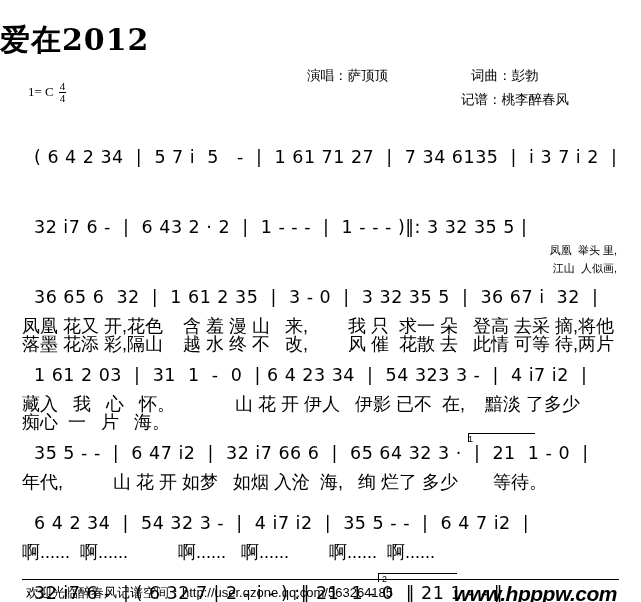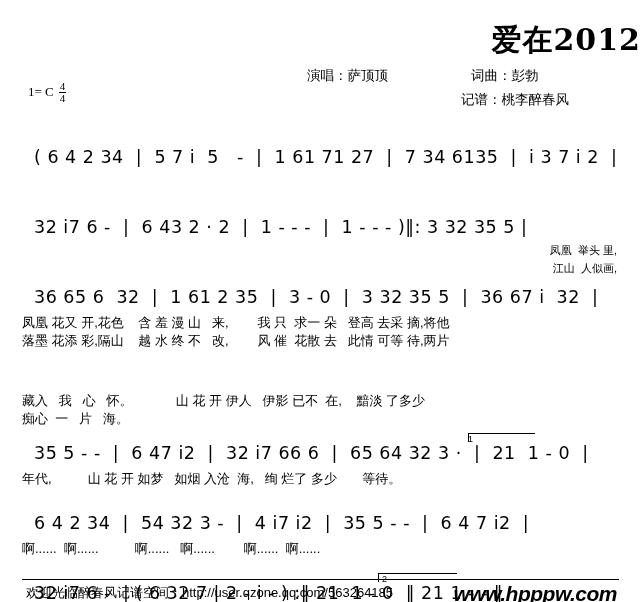--- a/index.html
+++ b/index.html
@@ -14,27 +14,26 @@
     color: #000000;
     overflow: hidden;
     position: relative;
   }
   .page {
     position: relative;
     width: 641px;
     height: 602px;
   }
   .title {
-    text-align: right;
+    text-align: left;
     font-size: 30px;
     font-weight: bold;
     letter-spacing: 1px;
     margin: 20px 0 0 0;
     font-family: "DejaVu Serif", serif;
-    padding-left: 36px;
   }
   .credits {
     position: relative;
     height: 58px;
   }
   .credit-line {
     position: absolute;
     font-size: 13.5px;
     white-space: nowrap;
     margin-left: 9px;
@@ -74,21 +73,21 @@
     font-family: "DejaVu Sans", sans-serif;
     font-size: 17.5px;
     letter-spacing: 0.5px;
     white-space: pre;
     position: absolute;
     top: 0;
     left: 12px;
   }
   .lyric {
     font-family: "Liberation Sans", sans-serif;
-    font-size: 13px;
+    font-size: 18px;
     white-space: pre;
     position: absolute;
     left: 0;
   }
   .lyric.l1 { top: 27px; }
   .lyric.l2 { top: 45px; }
 
   .small-right {
     position: absolute;
     right: 2px;
@@ -172,20 +171,21 @@
       <div class="small-right" style="top:44px;">江山  人似画,</div>
     </div>
 
     <div class="row" style="height:78px;">
       <div class="notes">36 65 6  32  |  1 61 2 35  |  3 - 0  |  3 32 35 5  |  36 67 i  32  |</div>
       <div class="lyric l1">凤凰 花又 开,花色    含 羞 漫 山   来,        我 只  求一 朵   登高 去采 摘,将他</div>
       <div class="lyric l2">落墨 花添 彩,隔山    越 水 终 不   改,        风 催  花散 去   此情 可等 待,两片</div>
     </div>
 
     <div class="row" style="height:78px;">
+      <div class="notes">1 61 2 03  |  31  1  -  0  | 6 4 23 34  |  54 323 3 -  |  4 i7 i2  |</div>
       <div class="lyric l2">痴心  一   片   海。</div>
       <div class="lyric l1">藏入   我   心   怀。            山 花 开 伊人   伊影 已不  在,    黯淡 了多少</div>
     </div>
 
     <div class="row" style="height:70px;">
       <div class="ending-bracket" style="right:84px; top:-10px; width:66px;"></div>
       <div class="ending-label" style="right:146px; top:-9px;">1</div>
       <div class="notes">35 5 - -  |  6 47 i2  |  32 i7 66 6  |  65 64 32 3 ·  |  21  1 - 0  |</div>
       <div class="lyric l1">年代,          山 花 开 如梦   如烟 入沧  海,   绚 烂了 多少       等待。</div>
     </div>

